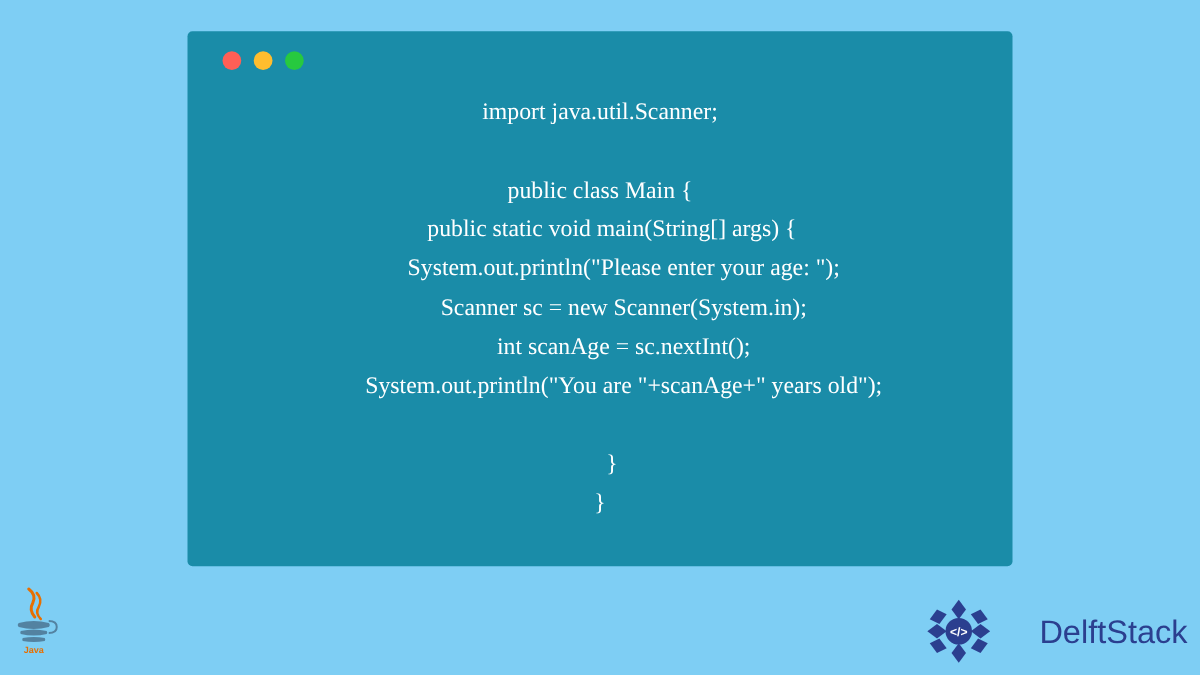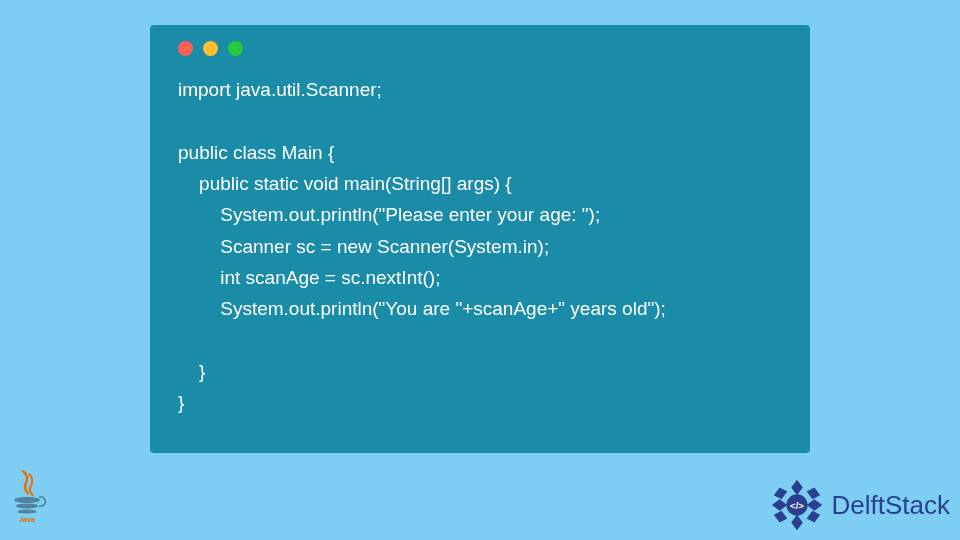--- a/index.html
+++ b/index.html
@@ -37,22 +37,23 @@
       border-radius: 50%;
     }
     .traffic-red { background: #ff5f56; }
     .traffic-yellow { background: #ffbd2e; }
     .traffic-green { background: #27c93f; }
     .code-content {
       color: #ffffff;
       font-size: 19px;
       line-height: 1.65;
       white-space: pre;
-      font-family: Liberation Sans, sans-serif;
+      font-family: Liberation Serif, serif;
       font-weight: 400;
+      text-align: center;
     }
     .java-logo {
       position: absolute;
       left: 6px;
       bottom: 16px;
       width: 42px;
       height: 56px;
     }
     .java-logo svg {
       width: 100%;
@@ -73,20 +74,21 @@
     }
     .delft-emblem svg {
       width: 100%;
       height: 100%;
     }
     .delft-text {
       color: #2b3f8f;
       font-size: 26px;
       font-weight: 500;
       font-family: Arial, sans-serif;
+      margin-left: 30px;
     }
   </style>
 </head>
 <body>
 
 <div class="code-window">
   <div class="traffic-lights">
     <div class="traffic-light traffic-red"></div>
     <div class="traffic-light traffic-yellow"></div>
     <div class="traffic-light traffic-green"></div>

